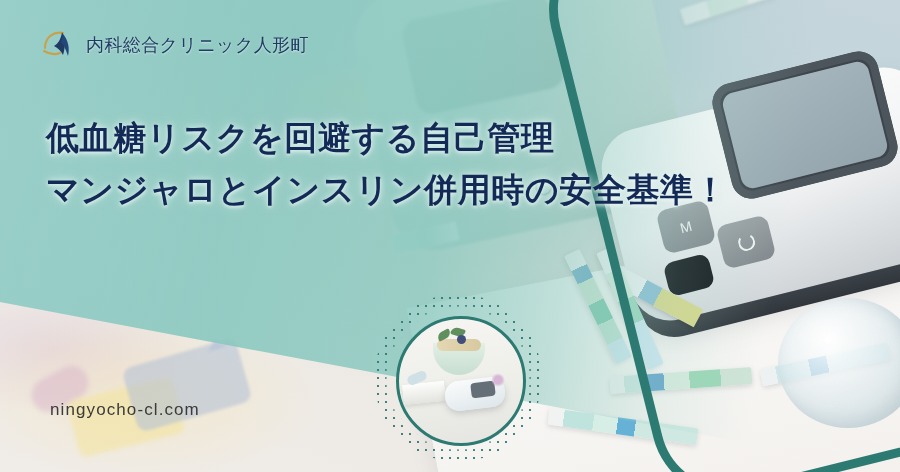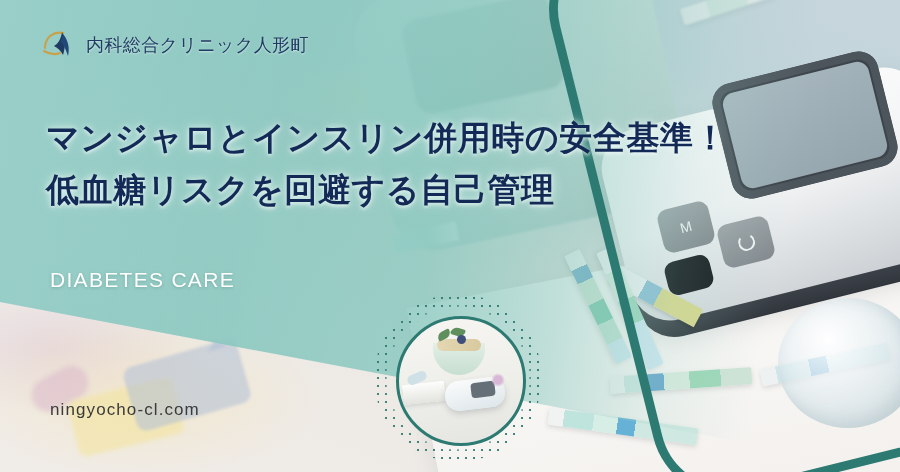--- a/index.html
+++ b/index.html
@@ -484,21 +484,20 @@
         <path d="M3 20 C3 9, 12 3, 21 5" fill="none" stroke="#c8a24a" stroke-width="2.1" stroke-linecap="round"></path>
         <path d="M2 23 C7 26, 13 27, 18 25" fill="none" stroke="#c8a24a" stroke-width="2.1" stroke-linecap="round"></path>
         <path d="M20 4 C23 10, 24 18, 21 27 C19 23, 16 20, 12 18 C16 16, 19 11, 20 4 Z" fill="#1f3b63"></path>
         <path d="M21 6 C26 12, 28 20, 26 28 C24 22, 22 17, 19 14 Z" fill="#24477a"></path>
       </svg>
     </span>
     <span class="logo-text">内科総合クリニック人形町</span>
   </div>
 
   <div class="headline">
+    <div class="headline-line">低血糖リスクを回避する自己管理</div>
     <div class="headline-line">マンジャロとインスリン併用時の安全基準！</div>
-    <div class="headline-line">低血糖リスクを回避する自己管理</div>
   </div>
 
-  <div class="kicker">DIABETES CARE</div>
 
   <div class="url">ningyocho-cl.com</div>
 
 </div>
 
 </body></html>

